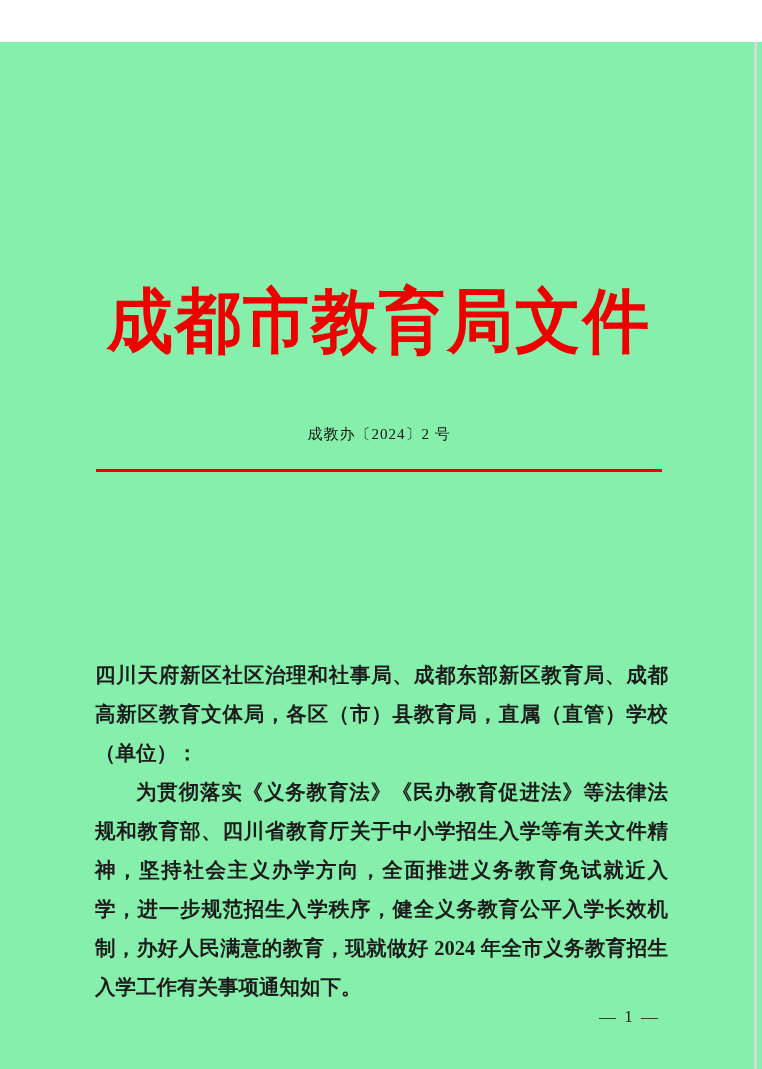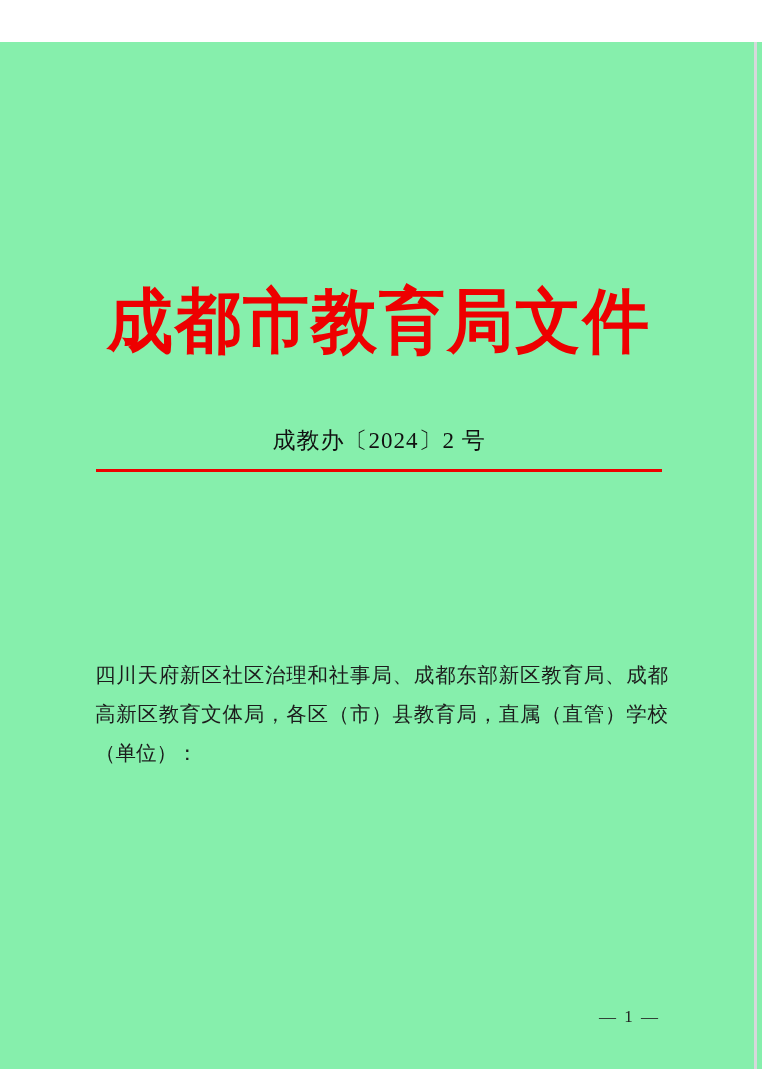--- a/index.html
+++ b/index.html
@@ -53,21 +53,21 @@
     transform: scaleY(1.06);
     transform-origin: center top;
     white-space: nowrap;
   }
   .doc-number {
     position: absolute;
     top: 383px;
     left: 0;
     width: 758px;
     text-align: center;
-    font-size: 23px;
+    font-size: 15px;
     letter-spacing: 1px;
     color: #111;
   }
   .red-line {
     position: absolute;
     top: 427px;
     left: 96px;
     width: 566px;
     height: 3px;
     background: var(--accent-red);
@@ -89,21 +89,21 @@
     top: 614px;
     left: 95px;
     width: 573px;
     font-size: 20.5px;
     line-height: 39px;
     text-align: justify;
     text-justify: inter-ideograph;
     word-break: break-all;
     color: #1c1c1c;
   }
-  .doc-body p { margin: 0; }
+  .doc-body p { margin: 0; font-weight: bold; }
   .doc-body .para { text-indent: 2em; }
   .page-number {
     position: absolute;
     top: 965px;
     left: 0;
     width: 660px;
     text-align: right;
     font-size: 17px;
     letter-spacing: 2px;
     color: #222;
@@ -118,20 +118,21 @@
 
   <div class="doc-number">成教办〔2024〕2 号</div>
 
   <div class="red-line"></div>
 
   <div class="doc-title">
   </div>
 
   <div class="doc-body">
     <p class="recipients">四川天府新区社区治理和社事局、成都东部新区教育局、成都高新区教育文体局，各区（市）县教育局，直属（直管）学校（单位）：</p>
+    <p class="para">为贯彻落实《义务教育法》《民办教育促进法》等法律法规和教育部、四川省教育厅关于中小学招生入学等有关文件精神，坚持社会主义办学方向，全面推进义务教育免试就近入学，进一步规范招生入学秩序，健全义务教育公平入学长效机制，办好人民满意的教育，现就做好 2024 年全市义务教育招生入学工作有关事项通知如下。</p>
   </div>
 
   <div class="page-number">— 1 —</div>
 
   <div class="edge-right"></div>
   <div class="edge-bottom"></div>
 
 </div>
 
 </body></html>

